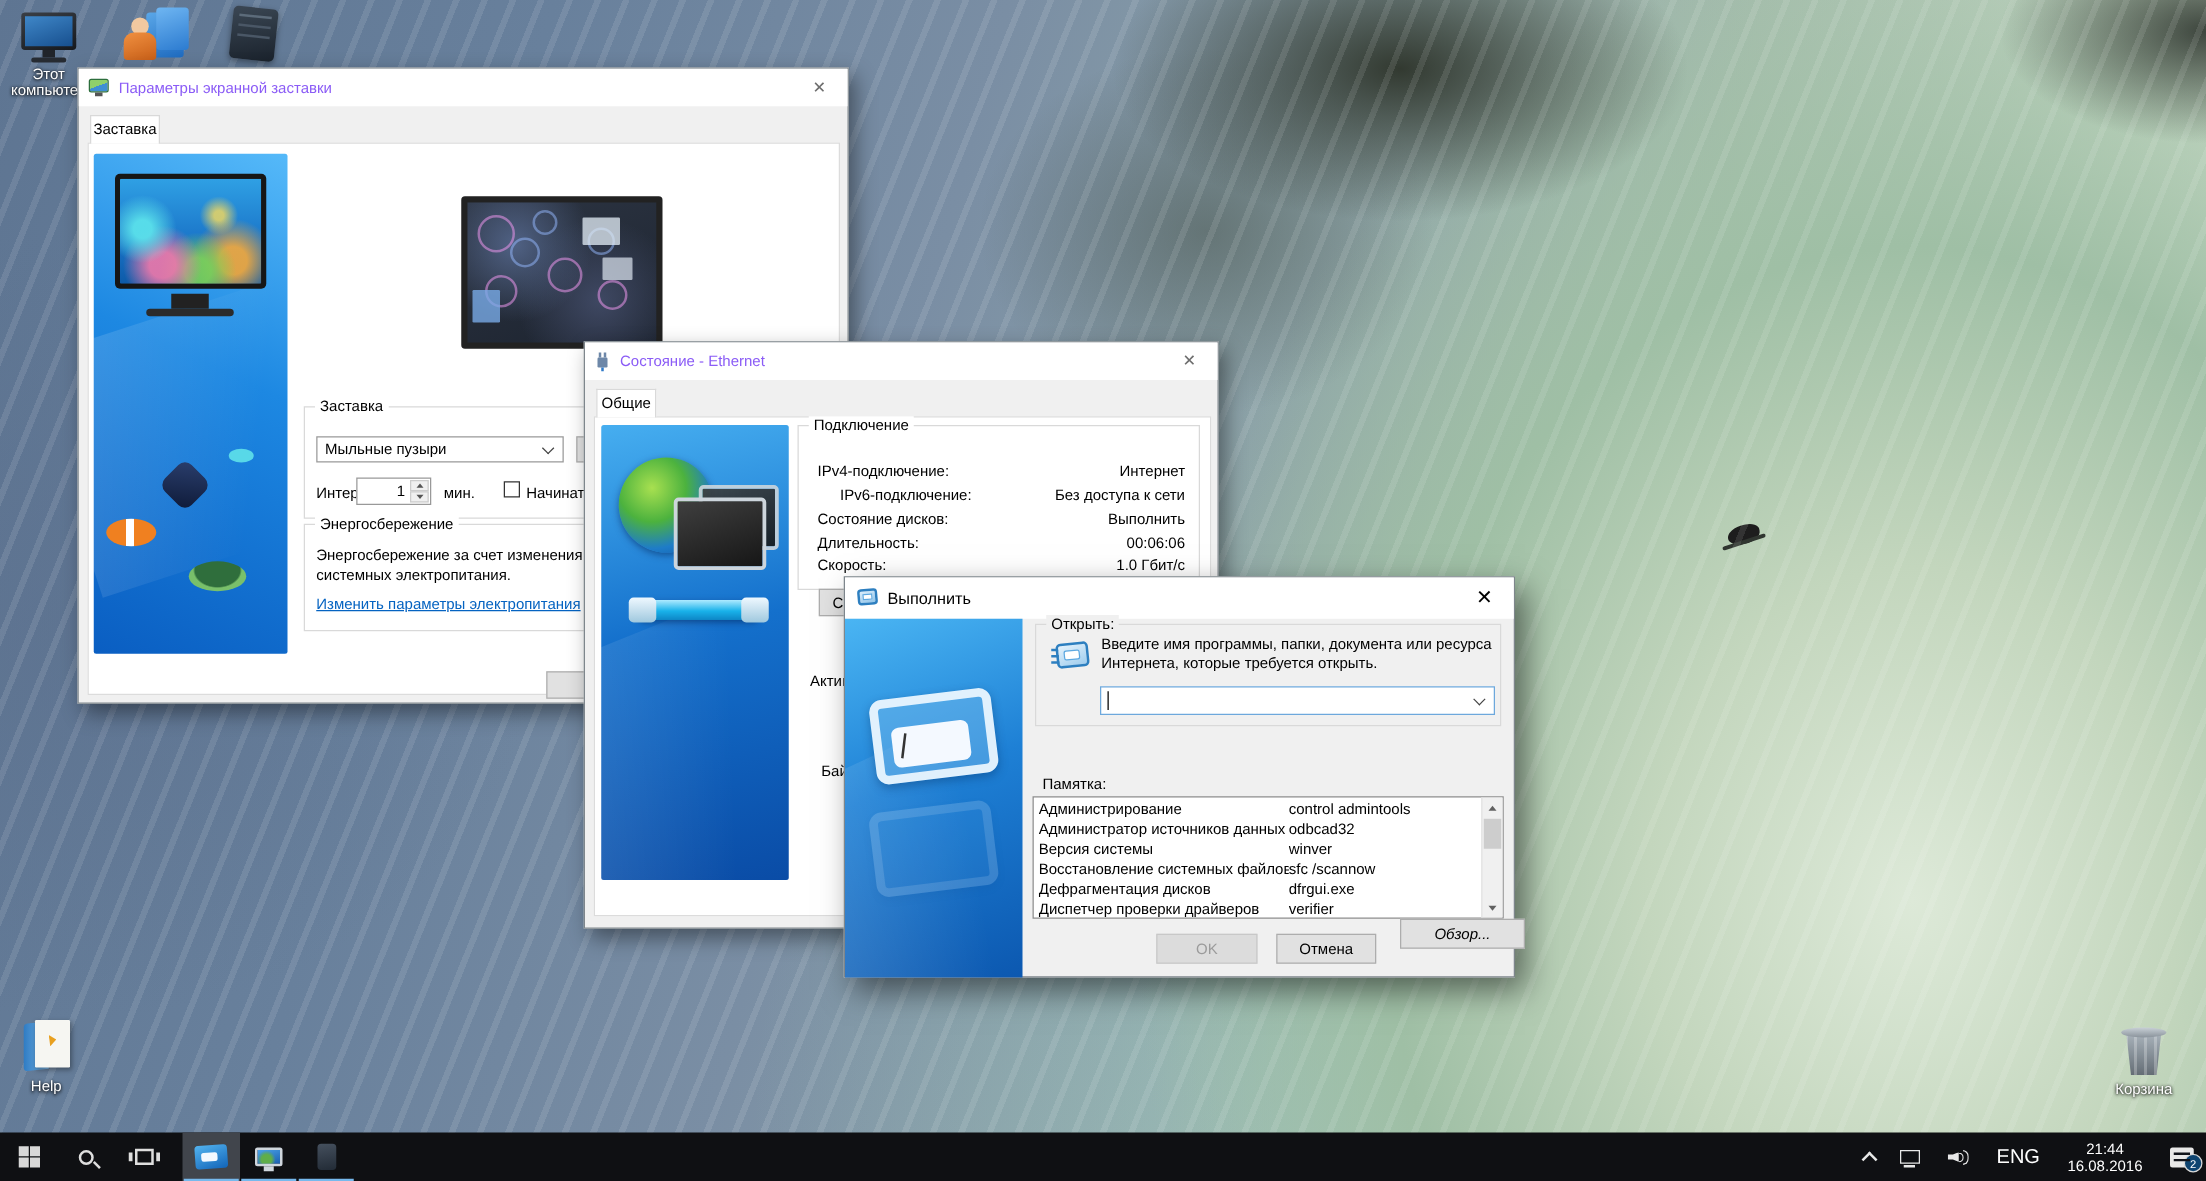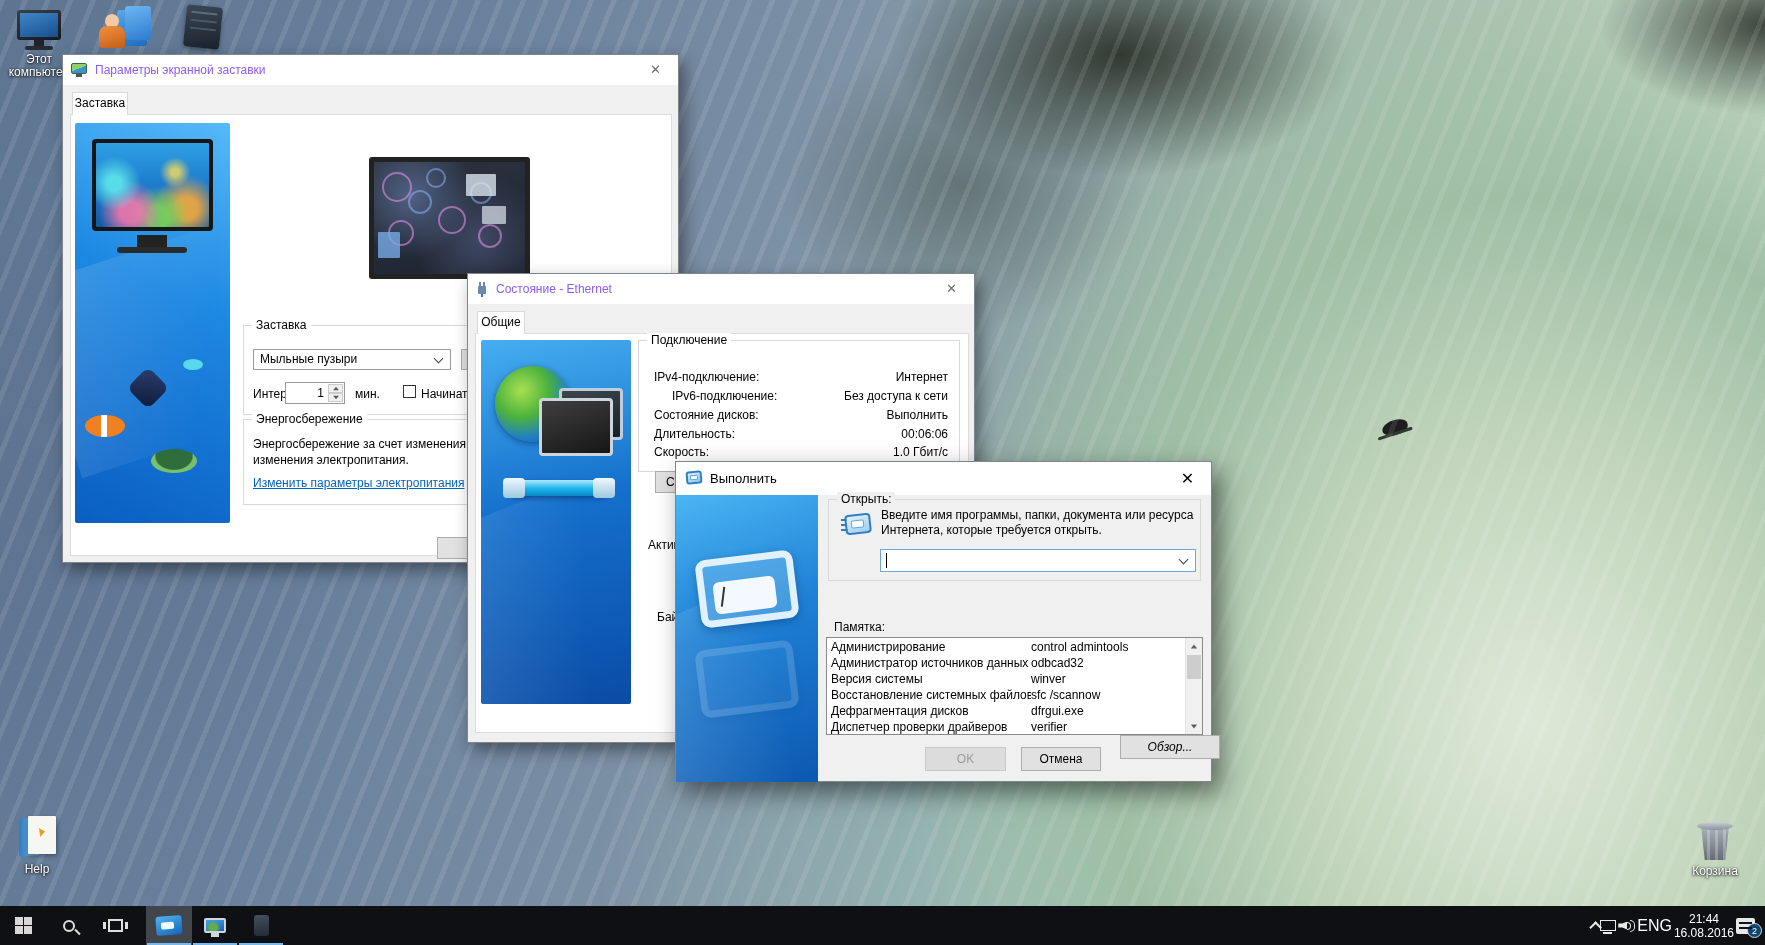--- a/index.html
+++ b/index.html
@@ -124,21 +124,21 @@
   .sglass::after { content:""; position:absolute; left:9px; top:9px; width:7px; height:2px; background:#dedede; transform:rotate(45deg); }
   .tview { width:15px; height:13px; border:2px solid #dedede; position:relative; }
   .tview::before,.tview::after { content:""; position:absolute; top:1px; width:3px; height:7px; background:#dedede; }
   .tview::before { left:-7px; } .tview::after { right:-7px; }
   .tb-run { width:26px; height:19px; border-radius:3px; background:linear-gradient(160deg,#53b4f0,#1264b8); position:relative; transform:rotate(-4deg); }
   .tb-run::after { content:""; position:absolute; left:5px; top:6px; width:13px; height:7px; background:#f2f8ff; border-radius:2px; }
   .tb-disp { width:22px; height:15px; border:2px solid #cfd6dd; border-radius:2px; background:
      radial-gradient(circle at 40% 70%, #5fae4a 0 30%, transparent 55%), linear-gradient(160deg,#4aa3e8,#1b5fb0); position:relative; }
   .tb-disp::after { content:""; position:absolute; left:5px; top:13px; width:8px; height:4px; background:#cfd6dd; }
   .tb-dev { width:15px; height:21px; border-radius:3px; background:linear-gradient(170deg,#45505e,#222b36); }
-  .tray { margin-left:auto; display:flex; align-items:center; gap:2px; padding-right:10px; color:#fff; }
+  .tray { margin-left:auto; display:flex; align-items:center; gap:22px; padding-right:10px; color:#fff; }
   .chup { width:9px; height:9px; border-top:2px solid #e8e8e8; border-right:2px solid #e8e8e8; transform:rotate(-45deg) translateY(3px); }
   .neticon { width:16px; height:11px; border:1.5px solid #e8e8e8; position:relative; }
   .neticon::after { content:""; position:absolute; left:2px; top:11px; width:9px; height:2px; background:#e8e8e8; }
   .vol { position:relative; width:17px; height:14px; }
   .vol .sp { position:absolute; left:0; top:3px; width:9px; height:8px; background:#e8e8e8; clip-path:polygon(0 25%,45% 25%,100% 0,100% 100%,45% 75%,0 75%); }
   .vol .a1 { position:absolute; left:9px; top:3px; width:4px; height:8px; border:1.5px solid #e8e8e8; border-left:none; border-radius:0 6px 6px 0; }
   .vol .a2 { position:absolute; left:12px; top:1px; width:5px; height:12px; border:1.5px solid #e8e8e8; border-left:none; border-radius:0 8px 8px 0; }
   .clock { font-size:12px; line-height:14px; text-align:center; }
   .notif { position:relative; width:19px; height:16px; background:#e8e8e8; border-radius:2px; }
   .notif::after { content:""; position:absolute; left:3px; top:4px; width:13px; height:7px;
@@ -266,21 +266,21 @@
       </div>
   </div>
   <span class="abs" style="left:292px; top:332px;">мин.</span>
   <div class="abs" style="left:340px; top:330px; width:13px; height:13px; background:#fff; border:1px solid #333;"></div>
   <span class="abs" style="left:358px; top:332px; white-space:nowrap;">Начинать</span>
 
   <div class="grp" style="left:180px; top:364px; width:426px; height:86px;">
     <span class="glabel">Энергосбережение</span>
   </div>
   <span class="abs" style="left:190px; top:382px; white-space:nowrap;">Энергосбережение за счет изменения</span>
-  <span class="abs" style="left:190px; top:398px; white-space:nowrap;">изменения электропитания.</span>
+  <span class="abs" style="left:190px; top:398px; white-space:nowrap;">системных электропитания.</span>
   <span class="abs link" style="left:190px; top:421px; white-space:nowrap;">Изменить параметры электропитания</span>
 
   <div class="btn" style="left:374px; top:482px; width:85px; height:22px;"></div>
 </div>
 
 <div class="win" style="left:467px; top:273px; width:508px; height:470px; z-index:20;">
   <div class="tbar">
     <div class="ticon" style="width:12px; height:15px; position:relative;">
       <div class="abs" style="left:2px; top:4px; width:8px; height:8px; background:#6d87a8; border-radius:1px;"></div>
       <div class="abs" style="left:3px; top:0; width:2px; height:4px; background:#6d87a8;"></div>

